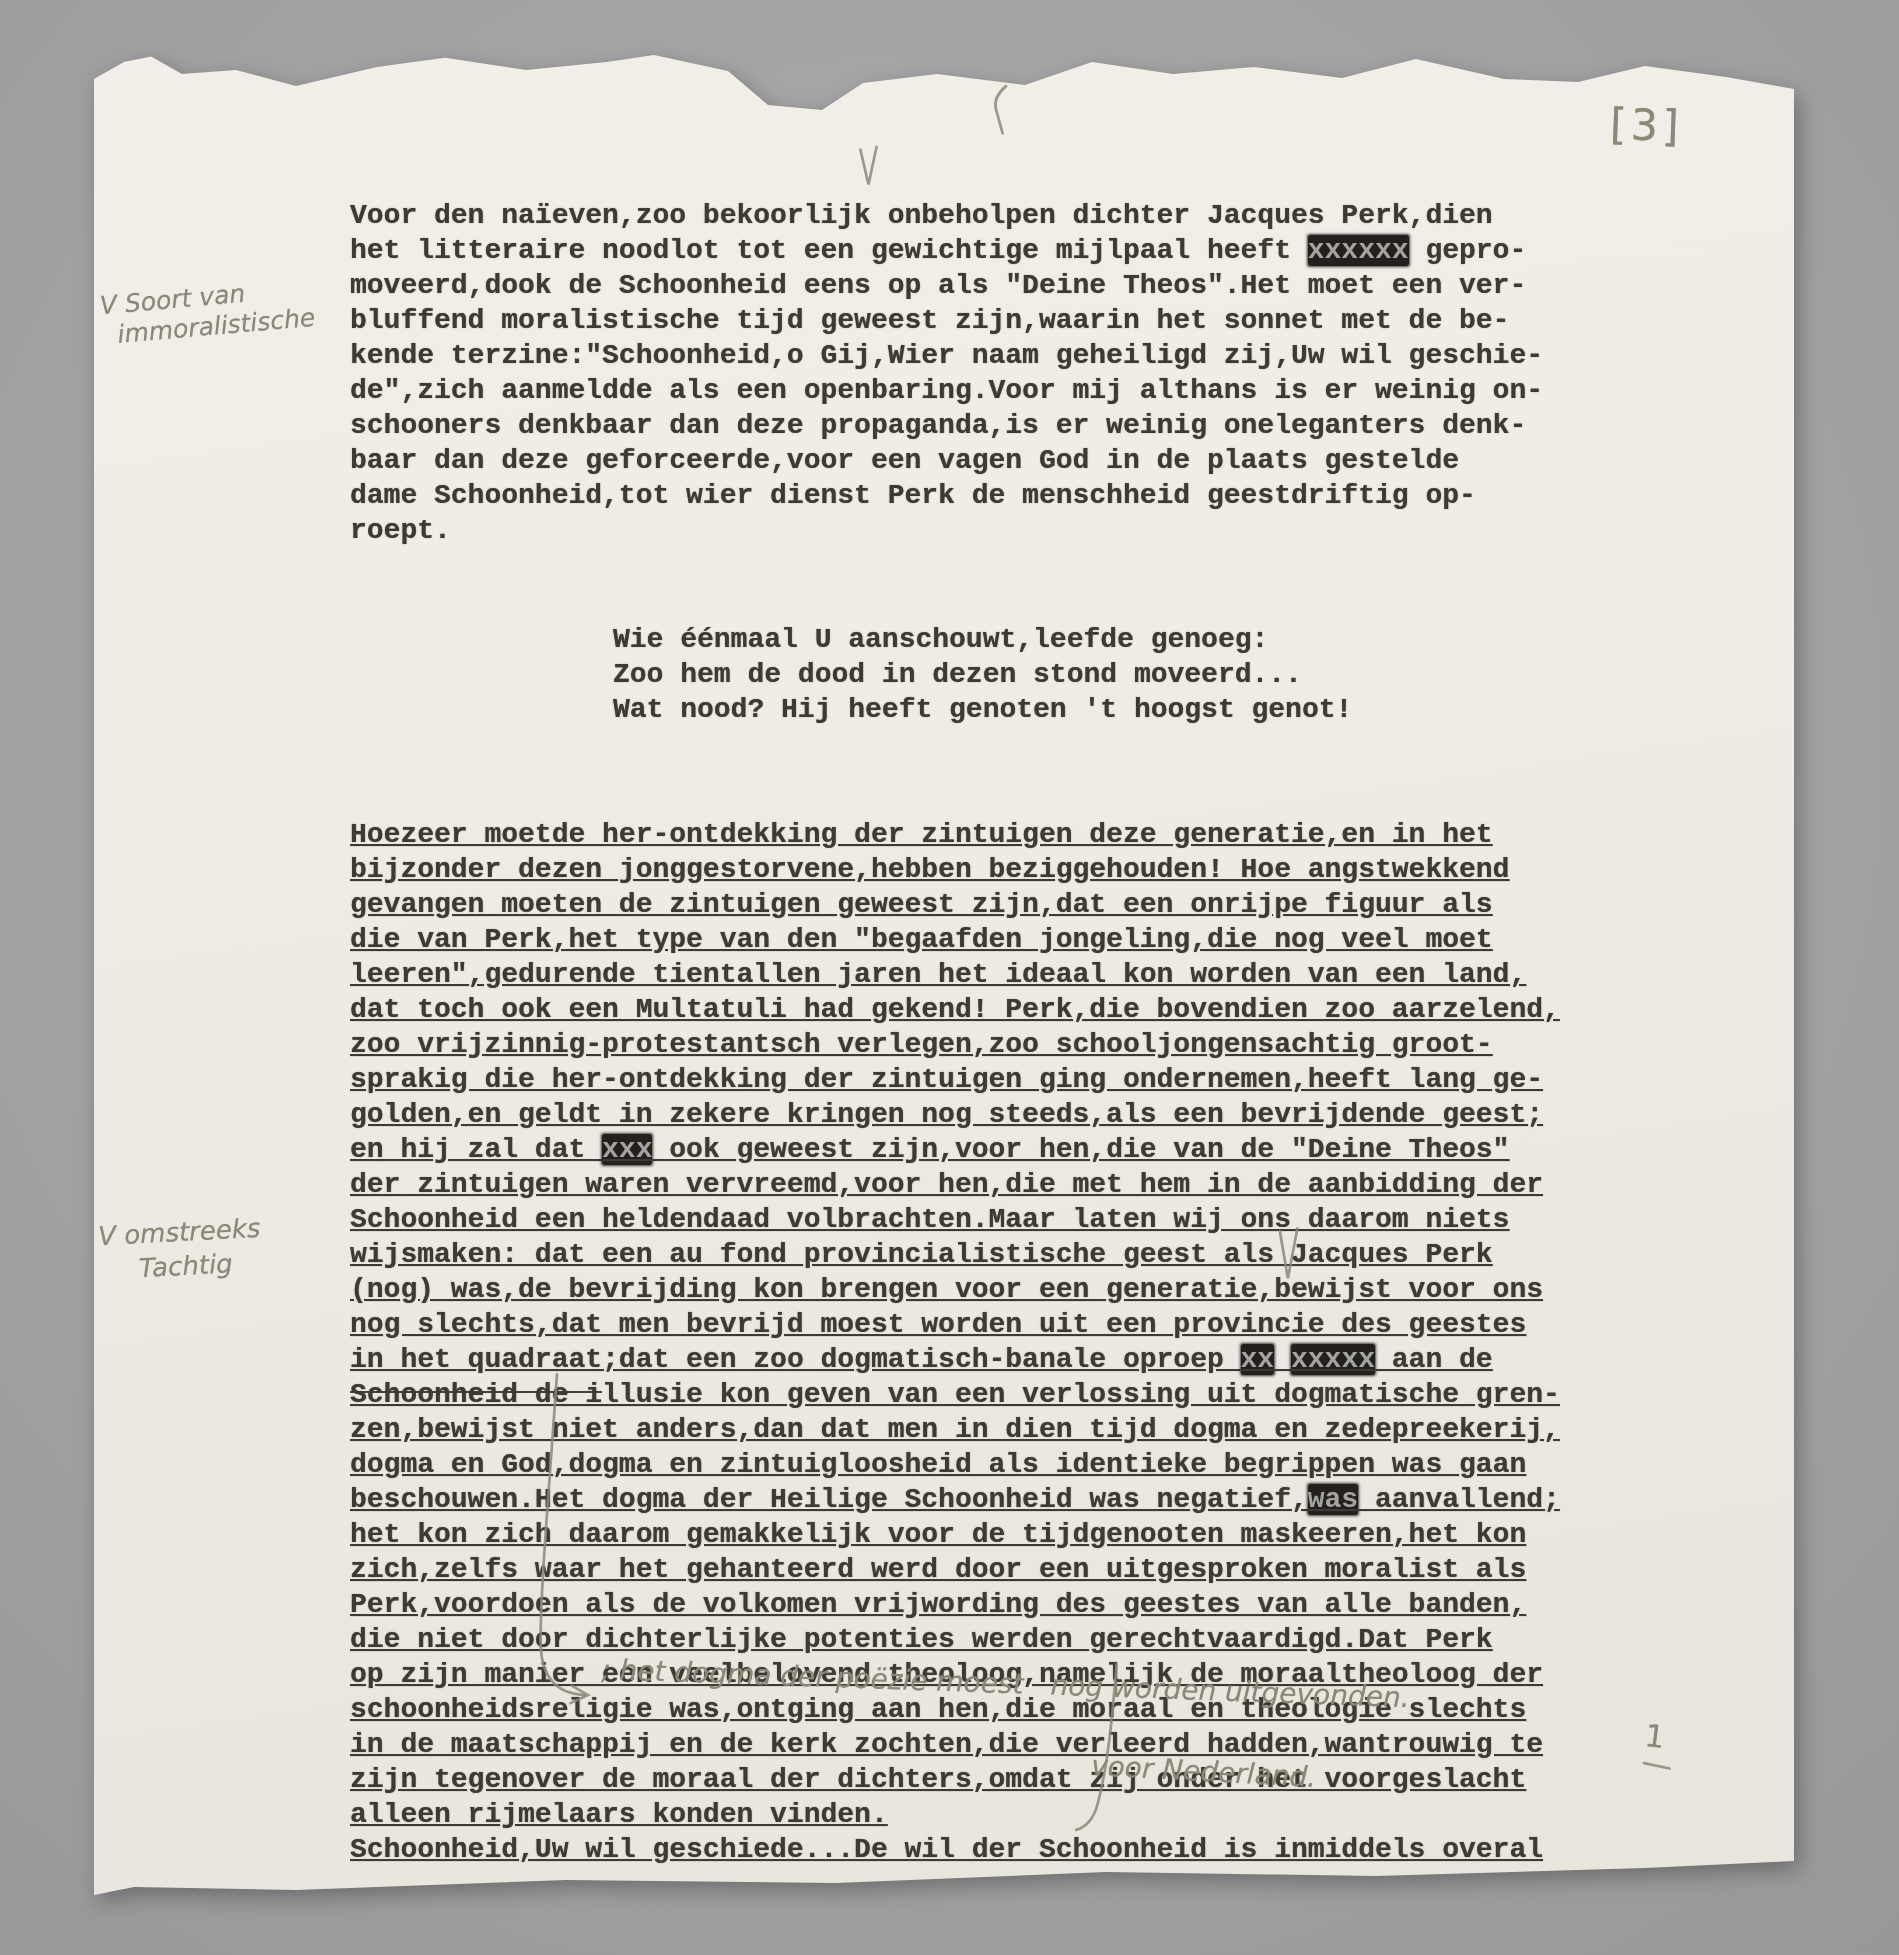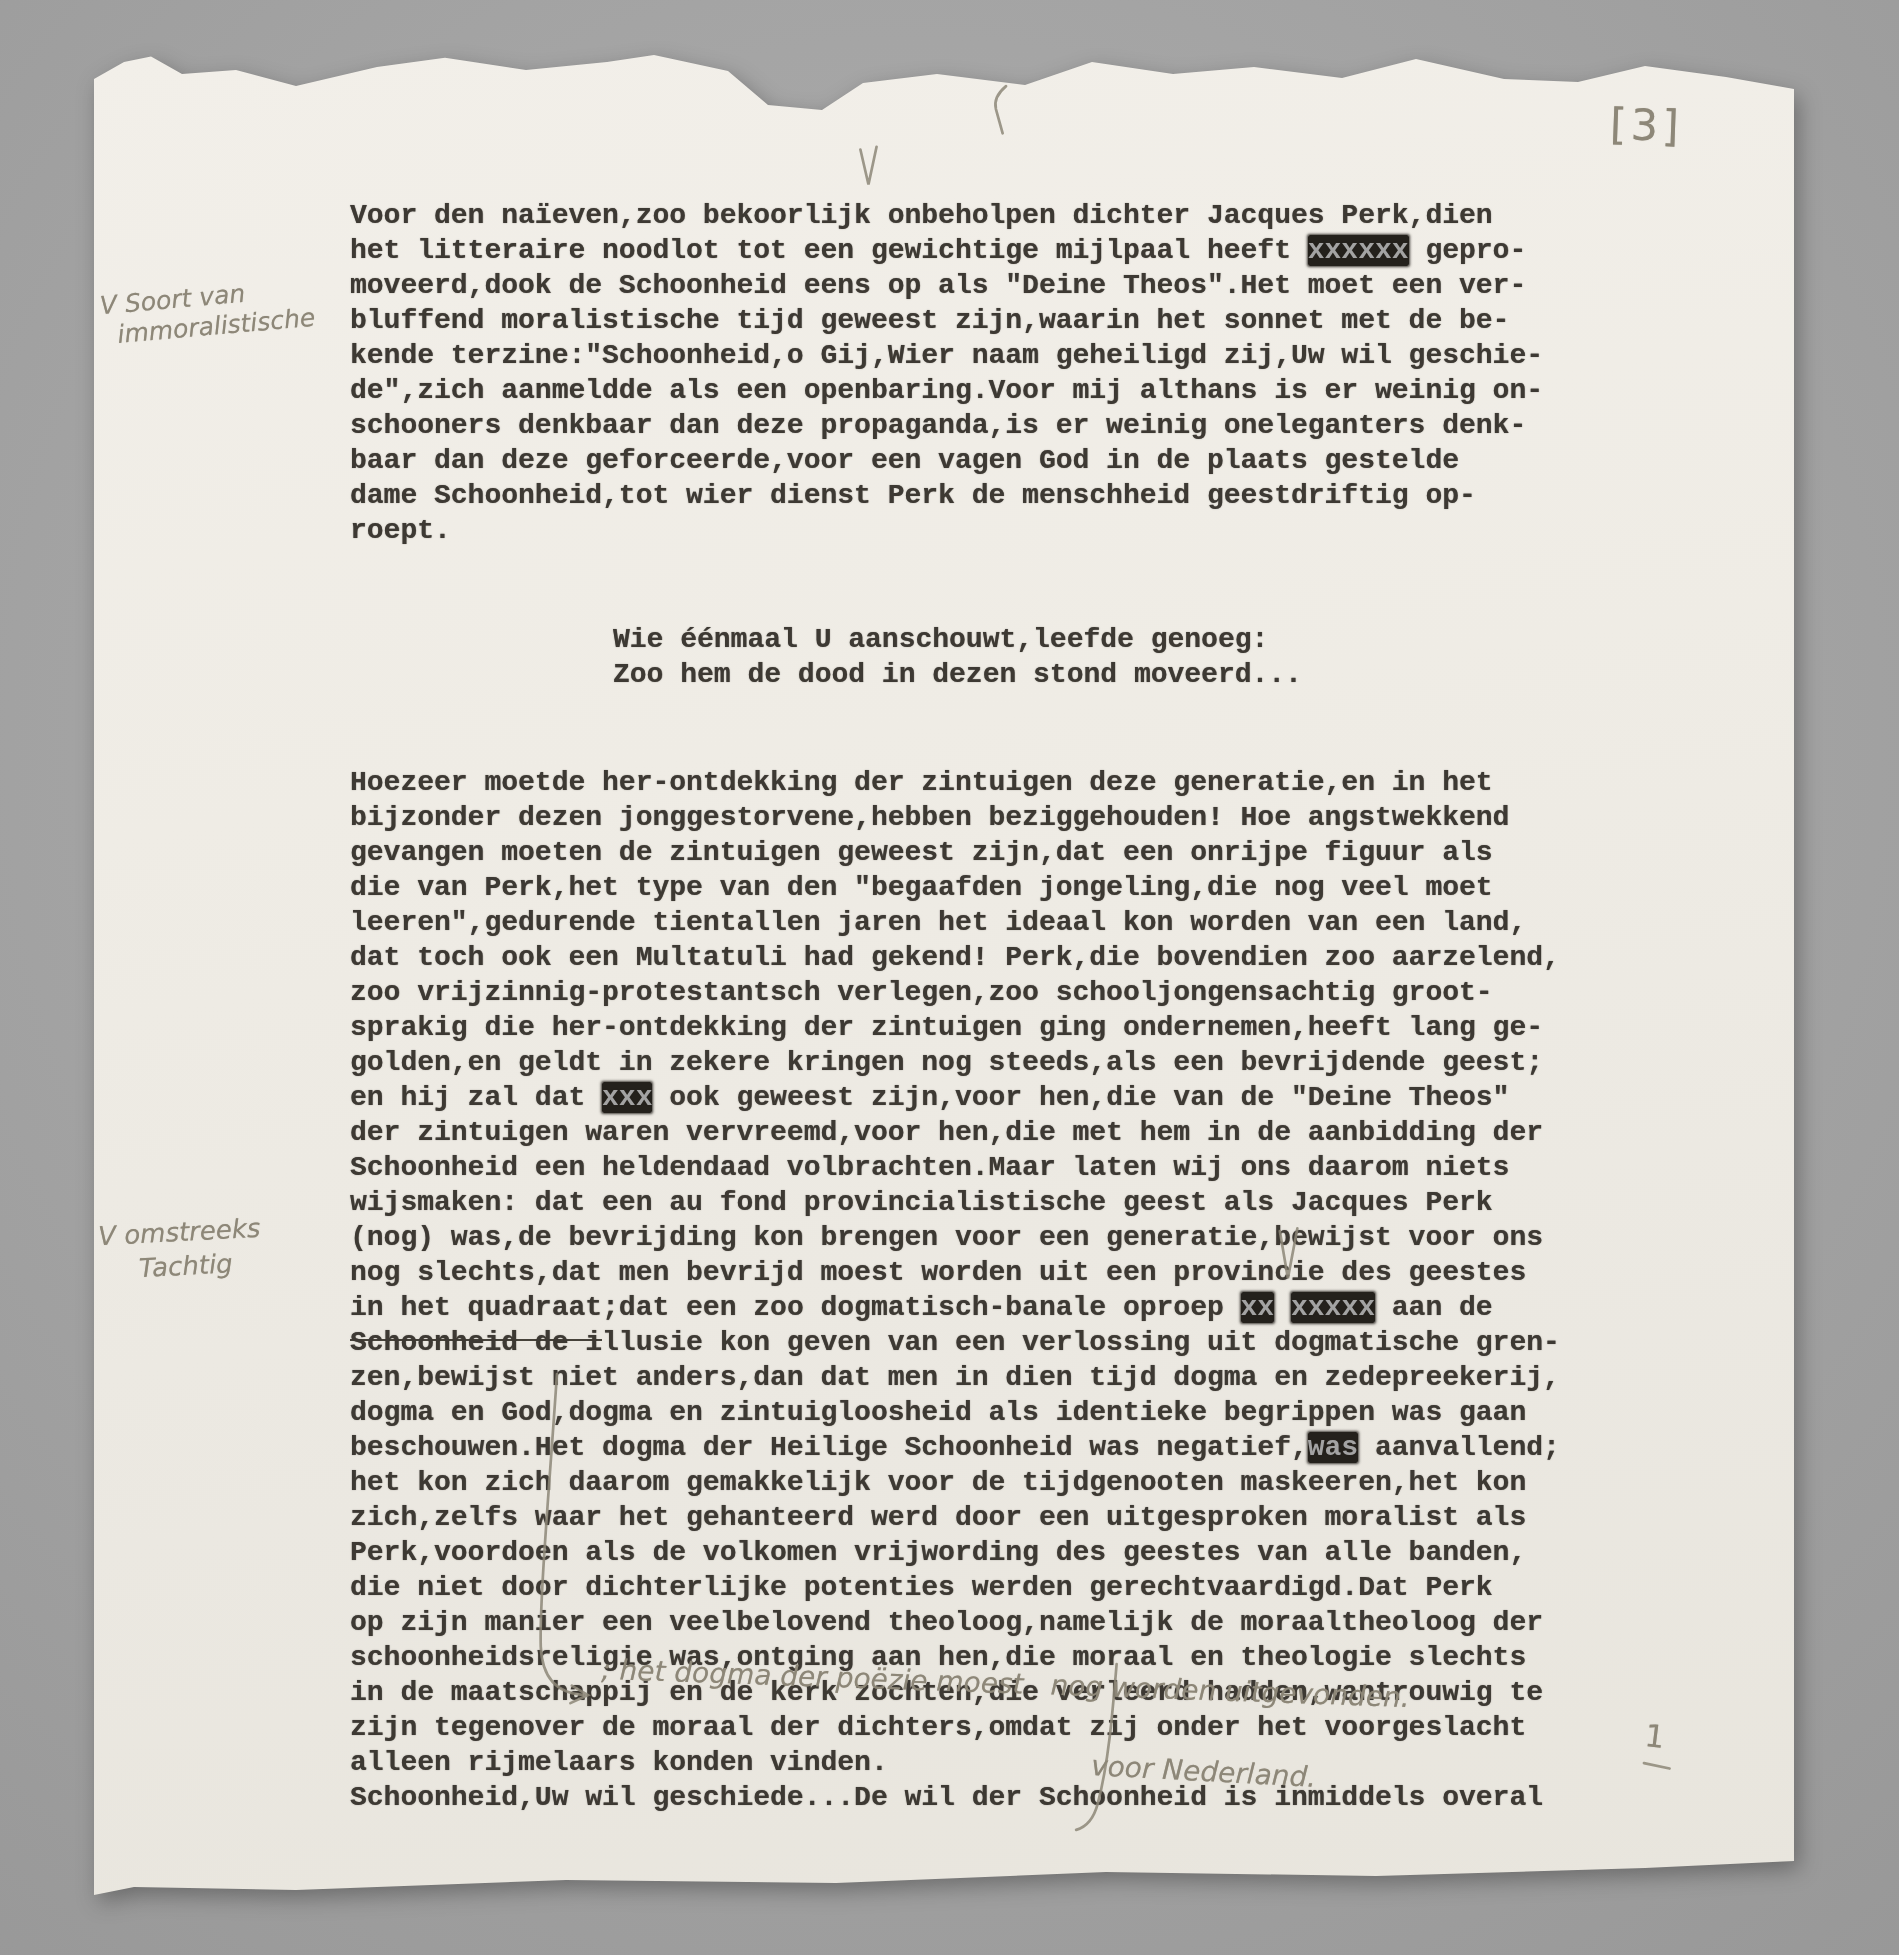--- a/index.html
+++ b/index.html
@@ -27,21 +27,21 @@
   
   .typed{
     position:absolute;left:256px;top:81px;width:1430px;
     font-family:"Liberation Mono","DejaVu Sans Mono",monospace;
     font-size:28px;line-height:35px;font-weight:700;
     color:#3d3933;white-space:pre;
     text-shadow:0 0 1.3px rgba(56,52,45,0.5), 0.3px 0.3px 0 rgba(56,52,45,0.35);
   }
   .tl{height:35px;}
   .block-poem{padding-left:263px;margin-top:4px;}
-  .block-p2{margin-top:3px;}
+  .block-p2{margin-top:20px;text-decoration:underline;}
   .blot{
     color:#a3a3a3;background:#24211c;box-shadow:0 0 2.7px 0.7px rgba(30,27,22,0.85);
     border-radius:2px;
   }
   .u{border-bottom:2.7px solid #46423a;padding-bottom:16px;}
   
   .hand{
     position:absolute;color:#8d8778;
     font-family:"DejaVu Sans",sans-serif;font-style:italic;
     text-shadow:0 0 0.7px rgba(141,135,120,0.6);
@@ -60,21 +60,21 @@
   .pencil-svg path{stroke:#8d8778;fill:none;stroke-linecap:round;opacity:0.85;}
 </style>
 </head>
 <body>
 
 <div class="paper-wrap">
   <div class="paper">
 
     <div class="typed">
       <div><div class="tl">Voor den naïeven,zoo bekoorlijk onbeholpen dichter Jacques Perk,dien</div><div class="tl"><span>het litteraire noodlot tot een gewichtige mijlpaal heeft </span><span class="blot">xxxxxx</span><span> gepro-</span></div><div class="tl">moveerd,dook de Schoonheid eens op als "Deine Theos".Het moet een ver-</div><div class="tl">bluffend moralistische tijd geweest zijn,waarin het sonnet met de be-</div><div class="tl">kende terzine:"Schoonheid,o Gij,Wier naam geheiligd zij,Uw wil geschie-</div><div class="tl">de",zich aanmeldde als een openbaring.Voor mij althans is er weinig on-</div><div class="tl">schooners denkbaar dan deze propaganda,is er weinig oneleganters denk-</div><div class="tl">baar dan deze geforceerde,voor een vagen God in de plaats gestelde</div><div class="tl">dame Schoonheid,tot wier dienst Perk de menschheid geestdriftig op-</div><div class="tl">roept.</div></div>
-      <div class="block-poem"><div class="tl">Wie éénmaal U aanschouwt,leefde genoeg:</div><div class="tl">Zoo hem de dood in dezen stond moveerd...</div></div>
+      <div class="block-poem"><div class="tl">Wie éénmaal U aanschouwt,leefde genoeg:</div><div class="tl">Zoo hem de dood in dezen stond moveerd...</div><div class="tl">Wat nood? Hij heeft genoten 't hoogst genot!</div></div>
       <div class="block-p2"><div class="tl">Hoezeer moetde her-ontdekking der zintuigen deze generatie,en in het</div><div class="tl">bijzonder dezen jonggestorvene,hebben beziggehouden! Hoe angstwekkend</div><div class="tl">gevangen moeten de zintuigen geweest zijn,dat een onrijpe figuur als</div><div class="tl">die van Perk,het type van den "begaafden jongeling,die nog veel moet</div><div class="tl">leeren",gedurende tientallen jaren het ideaal kon worden van een land,</div><div class="tl">dat toch ook een Multatuli had gekend! Perk,die bovendien zoo aarzelend,</div><div class="tl">zoo vrijzinnig-protestantsch verlegen,zoo schooljongensachtig groot-</div><div class="tl">sprakig die her-ontdekking der zintuigen ging ondernemen,heeft lang ge-</div><div class="tl">golden,en geldt in zekere kringen nog steeds,als een bevrijdende geest;</div><div class="tl"><span>en hij zal dat </span><span class="blot">xxx</span><span> ook geweest zijn,voor hen,die van de "Deine Theos"</span></div><div class="tl">der zintuigen waren vervreemd,voor hen,die met hem in de aanbidding der</div><div class="tl">Schoonheid een heldendaad volbrachten.Maar laten wij ons daarom niets</div><div class="tl">wijsmaken: dat een au fond provincialistische geest als Jacques Perk</div><div class="tl">(nog) was,de bevrijding kon brengen voor een generatie,bewijst voor ons</div><div class="tl">nog slechts,dat men bevrijd moest worden uit een provincie des geestes</div><div class="tl"><span class="u">in het quadraat</span><span>;dat een zoo dogmatisch-banale oproep </span><span class="blot">xx</span><span> </span><span class="blot">xxxxx</span><span> aan de</span></div><div class="tl">Schoonheid de illusie kon geven van een verlossing uit dogmatische gren-</div><div class="tl">zen,bewijst niet anders,dan dat men in dien tijd dogma en zedepreekerij,</div><div class="tl">dogma en God,dogma en zintuigloosheid als identieke begrippen was gaan</div><div class="tl"><span>beschouwen.Het dogma der Heilige Schoonheid was negatief,</span><span class="blot">was</span><span> aanvallend;</span></div><div class="tl">het kon zich daarom gemakkelijk voor de tijdgenooten maskeeren,het kon</div><div class="tl">zich,zelfs waar het gehanteerd werd door een uitgesproken moralist als</div><div class="tl">Perk,voordoen als de volkomen vrijwording des geestes van alle banden,</div><div class="tl">die niet door dichterlijke potenties werden gerechtvaardigd.Dat Perk</div><div class="tl">op zijn manier een veelbelovend theoloog,namelijk de moraaltheoloog der</div><div class="tl">schoonheidsreligie was,ontging aan hen,die moraal en theologie slechts</div><div class="tl">in de maatschappij en de kerk zochten,die verleerd hadden,wantrouwig te</div><div class="tl">zijn tegenover de moraal der dichters,omdat zij onder het voorgeslacht</div><div class="tl">alleen rijmelaars konden vinden.</div><div class="tl">Schoonheid,Uw wil geschiede...De wil der Schoonheid is inmiddels overal</div></div>
     </div>
 
     <div class="hand pagenum">[3]</div>
 
     <div class="hand note1">
       <div class="l1">V Soort van</div>
       <div class="l2">immoralistische</div>
     </div>
 

